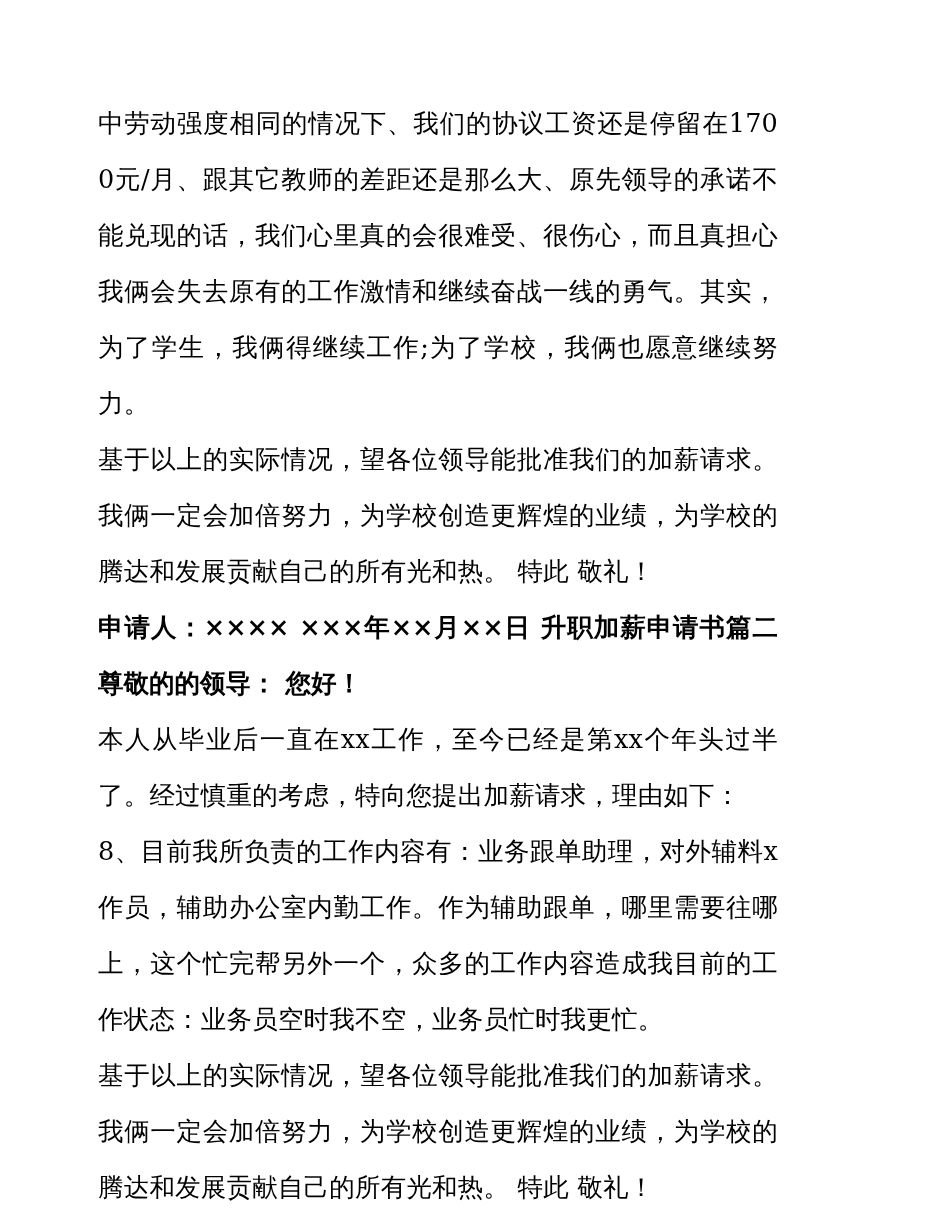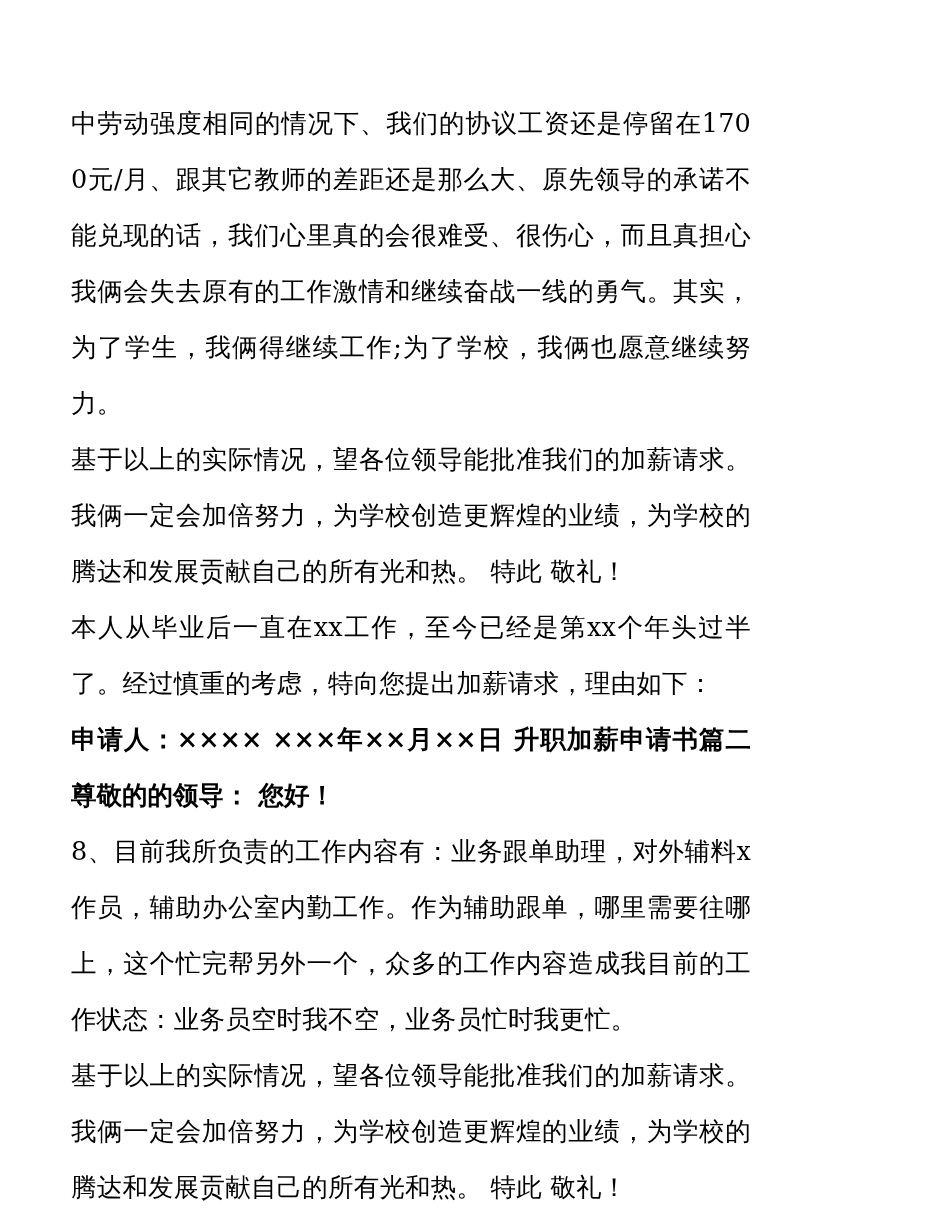--- a/index.html
+++ b/index.html
@@ -11,21 +11,21 @@
     width: 950px;
     height: 1229px;
     font-family: "DejaVu Serif", "Liberation Serif", serif;
     color: #000000;
   }
   .page {
     position: relative;
     width: 950px;
     height: 1229px;
     box-sizing: border-box;
-    padding: 95px 135px 0 71px;
+    padding: 95px 135px 0 98px;
     background: #ffffff;
   }
   .doc-body {
     width: 680px;
   }
   p.para {
     margin: 0 0 0 0;
     font-size: 25.5px;
     line-height: 56px;
     text-align: justify;
@@ -41,19 +41,19 @@
     letter-spacing: 0.2px;
   }
 </style>
 </head>
 <body>
 
 <div class="page">
   <div class="doc-body">
     <p class="para spaced">中劳动强度相同的情况下、我们的协议工资还是停留在1700元/月、跟其它教师的差距还是那么大、原先领导的承诺不能兑现的话，我们心里真的会很难受、很伤心，而且真担心我俩会失去原有的工作激情和继续奋战一线的勇气。其实，为了学生，我俩得继续工作;为了学校，我俩也愿意继续努力。</p>
     <p class="para spaced">基于以上的实际情况，望各位领导能批准我们的加薪请求。我俩一定会加倍努力，为学校创造更辉煌的业绩，为学校的腾达和发展贡献自己的所有光和热。 特此 敬礼！</p>
+    <p class="para bold">申请人：×××× ×××年××月××日 升职加薪申请书篇二 尊敬的的领导： 您好！</p>
     <p class="para spaced">本人从毕业后一直在xx工作，至今已经是第xx个年头过半了。经过慎重的考虑，特向您提出加薪请求，理由如下：</p>
-    <p class="para bold">申请人：×××× ×××年××月××日 升职加薪申请书篇二 尊敬的的领导： 您好！</p>
     <p class="para spaced">8、目前我所负责的工作内容有：业务跟单助理，对外辅料x作员，辅助办公室内勤工作。作为辅助跟单，哪里需要往哪上，这个忙完帮另外一个，众多的工作内容造成我目前的工作状态：业务员空时我不空，业务员忙时我更忙。</p>
     <p class="para spaced">基于以上的实际情况，望各位领导能批准我们的加薪请求。我俩一定会加倍努力，为学校创造更辉煌的业绩，为学校的腾达和发展贡献自己的所有光和热。 特此 敬礼！</p>
     <p class="para bold">申请人：×××× ×××年××月××日 升职加薪申请书篇二 尊敬的的</p>
   </div>
 </div>
 
 </body></html>

